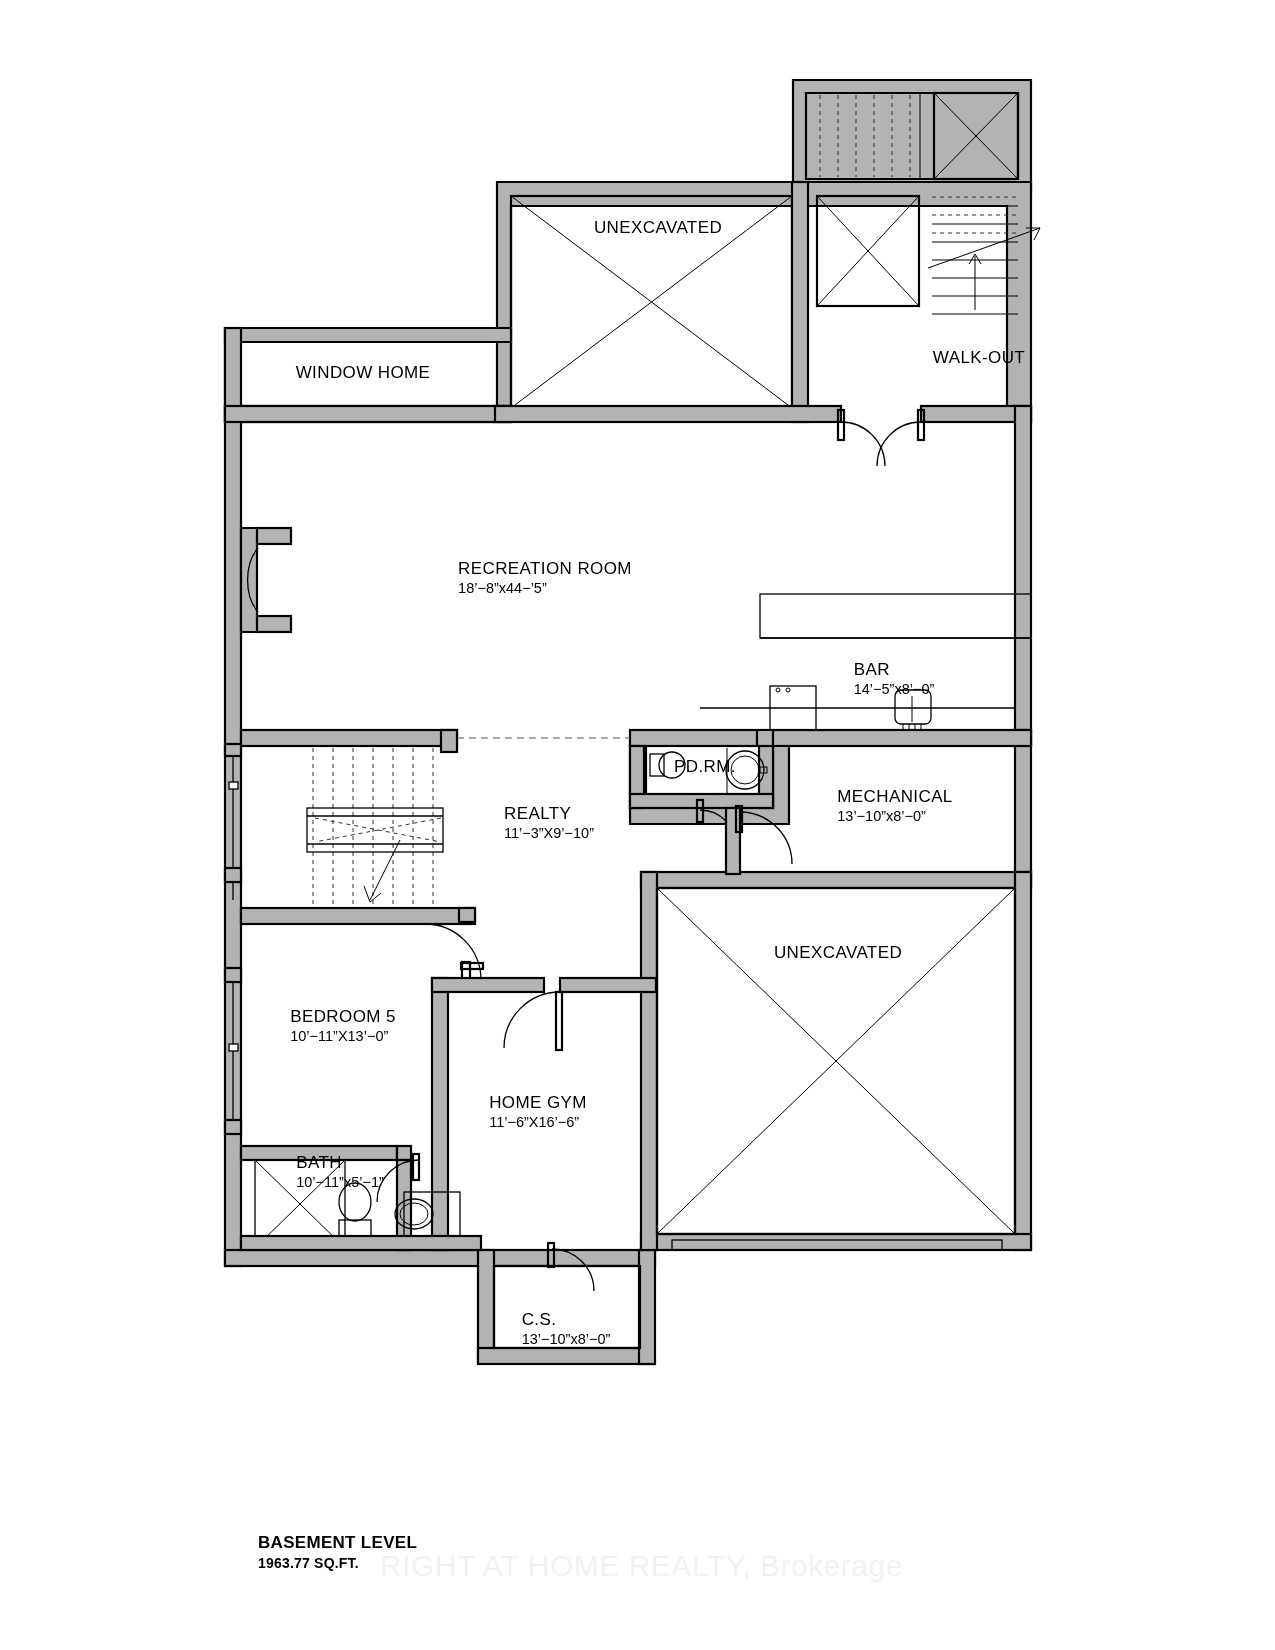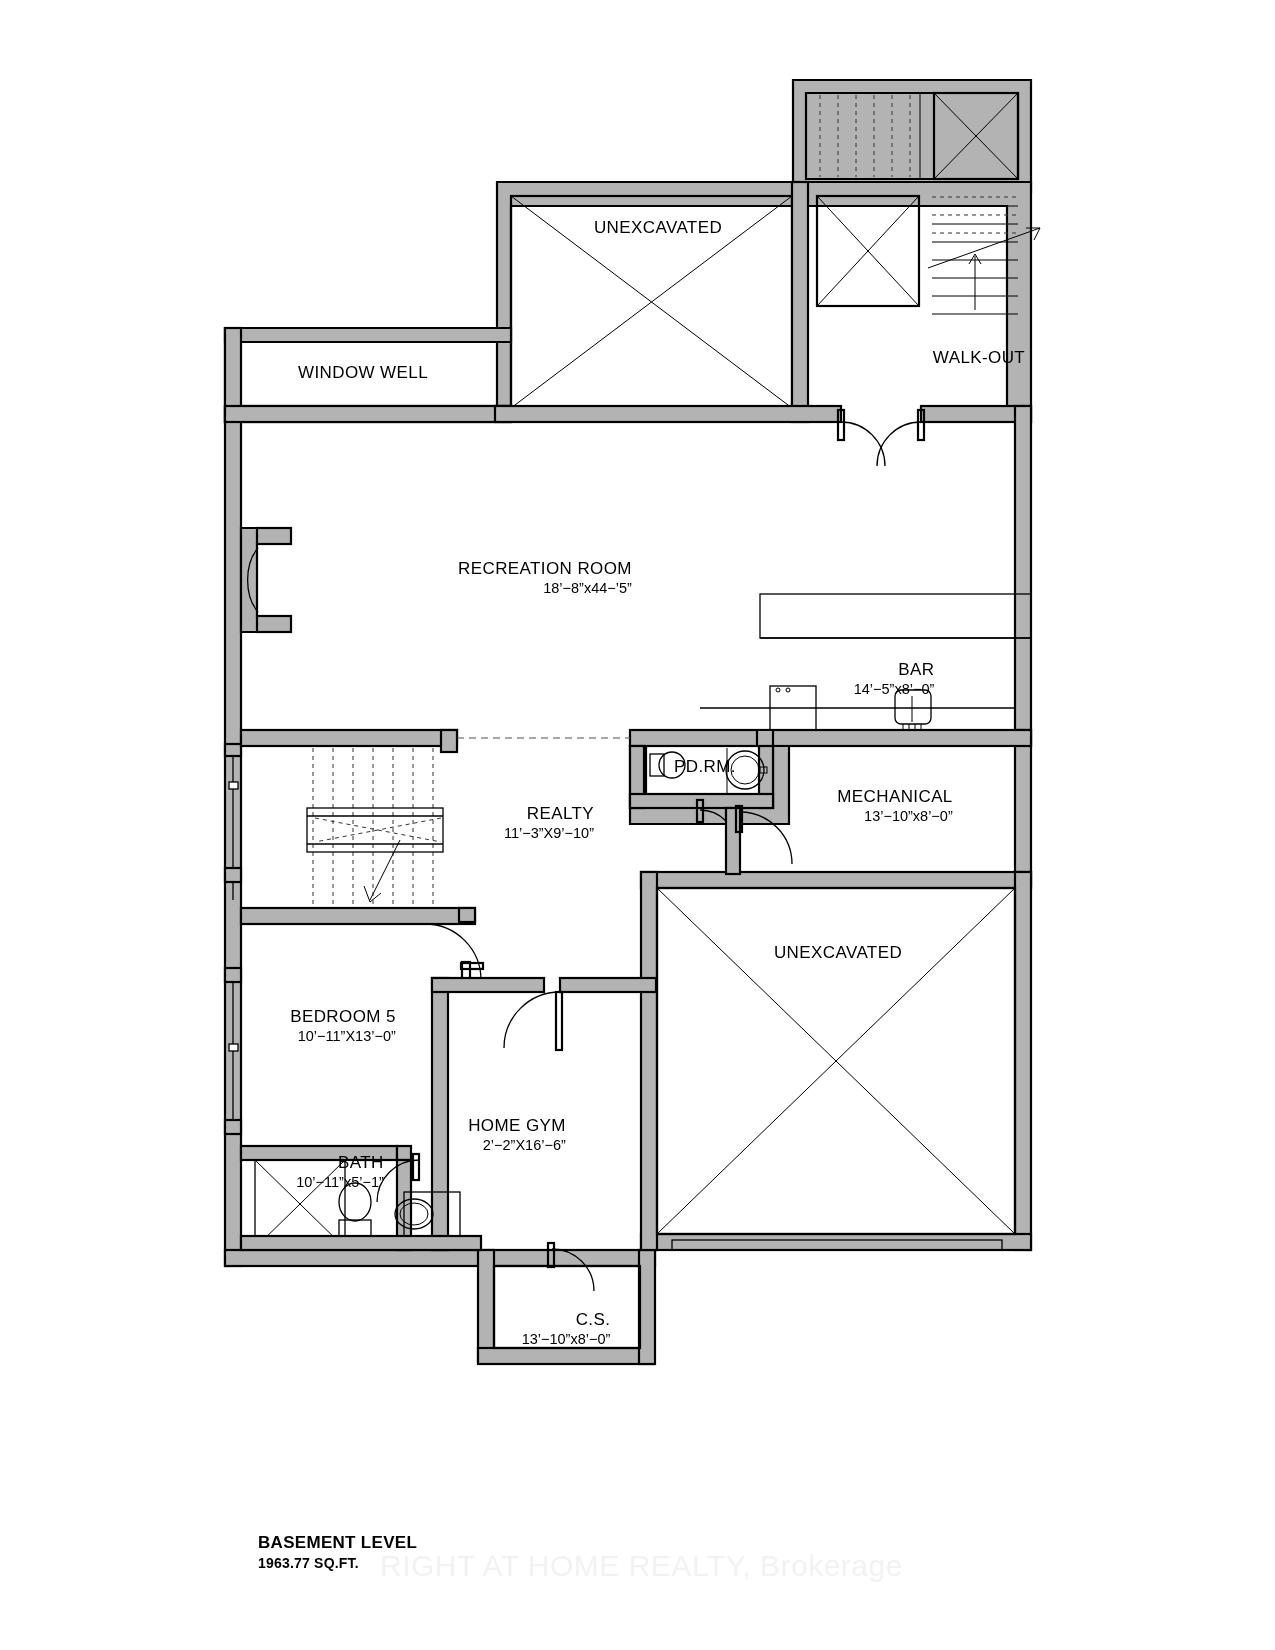--- a/index.html
+++ b/index.html
@@ -1,19 +1,19 @@
 <!DOCTYPE html>
 <html><head>
 <meta charset="utf-8">
 <style>
   html,body{margin:0;padding:0;background:#ffffff;}
   body{width:1275px;height:1650px;position:relative;overflow:hidden;
        font-family:"Liberation Sans",sans-serif;color:#000;}
   #plan{position:absolute;left:0;top:0;width:1275px;height:1650px;}
-  .lbl{position:absolute;text-align:right;white-space:nowrap;
+  .lbl{position:absolute;text-align:left;white-space:nowrap;
        transform:translateX(-50%);letter-spacing:.4px;}
   .lbl .nm{font-size:17px;font-weight:400;line-height:20px;}
   .lbl .dim{font-size:14.5px;line-height:18px;letter-spacing:0px;}
   .title{position:absolute;left:258px;top:1533px;}
   .title .t1{font-size:17px;font-weight:700;letter-spacing:.3px;}
   .title .t2{font-size:14px;font-weight:700;margin-top:2px;letter-spacing:.2px;}
   .wm{position:absolute;left:380px;top:1549px;font-size:30px;font-weight:400;
       color:#f2f2f2;white-space:nowrap;letter-spacing:.5px;}
 </style>
 </head>
@@ -292,21 +292,21 @@
   </g>
 </svg>
 
 <div>
   <div class="lbl" style="left:658px;top:218px;">
     <div class="nm">UNEXCAVATED</div>
     <div class="dim"></div>
   </div>
 
   <div class="lbl" style="left:363px;top:363px;">
-    <div class="nm">WINDOW WELL</div>
+    <div class="nm">WINDOW HOME</div>
     <div class="dim"></div>
   </div>
 
   <div class="lbl" style="left:979px;top:348px;">
     <div class="nm">WALK-OUT</div>
     <div class="dim"></div>
   </div>
 
   <div class="lbl" style="left:545px;top:559px;">
     <div class="nm">RECREATION ROOM</div>
@@ -335,23 +335,23 @@
   <div class="lbl" style="left:838px;top:943px;">
     <div class="nm">UNEXCAVATED</div>
     <div class="dim"></div>
   </div>
 
   <div class="lbl" style="left:343px;top:1007px;">
     <div class="nm">BEDROOM 5</div>
     <div class="dim">10’−11”X13’−0”</div>
   </div>
 
-  <div class="lbl" style="left:517px;top:1093px;margin-top:23px;">
+  <div class="lbl" style="left:538px;top:1093px;">
     <div class="nm">HOME GYM</div>
-    <div class="dim">2’−2”X16’−6”</div>
+    <div class="dim">11’−6”X16’−6”</div>
   </div>
 
   <div class="lbl" style="left:340px;top:1153px;">
     <div class="nm">BATH</div>
     <div class="dim">10’−11”x5’−1”</div>
   </div>
 
   <div class="lbl" style="left:566px;top:1310px;">
     <div class="nm">C.S.</div>
     <div class="dim">13’−10”x8’−0”</div>

